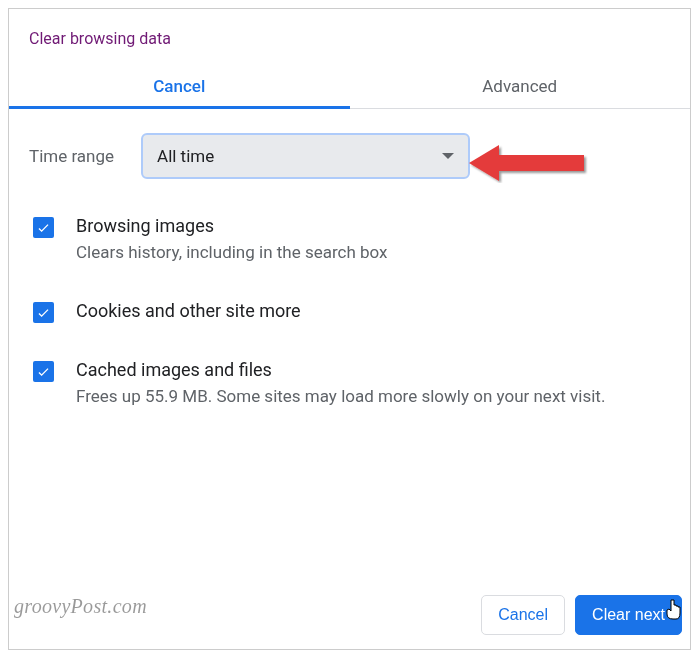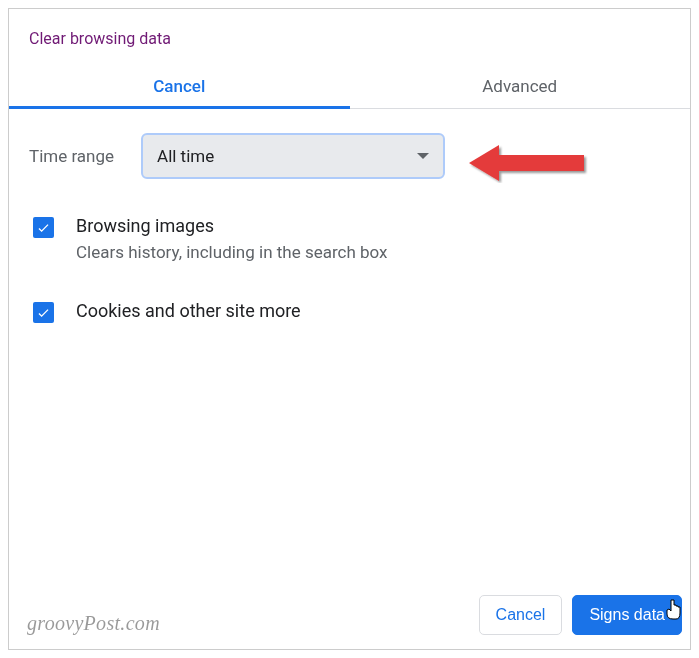--- a/index.html
+++ b/index.html
@@ -60,21 +60,21 @@
       position: relative;
     }
     .timerange-label {
       font-size: 17px;
       color: #5f6368;
     }
     .select {
       display: flex;
       align-items: center;
       justify-content: space-between;
-      width: 304px;
+      width: 329px;
       height: 46px;
       border: 2px solid #aecbfa;
       border-radius: 6px;
       background: #e8eaed;
       padding: 0 14px;
       cursor: pointer;
       font-size: 17px;
       color: #202124;
     }
     .select-arrow {
@@ -116,23 +116,23 @@
     }
     .option-desc {
       font-size: 17px;
       color: #5f6368;
       line-height: 1.5;
     }
     .footer {
       position: absolute;
       bottom: 14px;
       right: 8px;
-      left: 18px;
-      display: flex;
-      align-items: flex-end;
+      left: 5px;
+      display: flex;
+      align-items: flex-start;
     }
     .watermark {
       font-size: 20px;
       color: rgba(0,0,0,0.4);
       font-style: italic;
       font-family: Georgia, serif;
       letter-spacing: 0.3px;
     }
     .buttons {
       margin-left: auto;
@@ -214,27 +214,38 @@
       <div class="checkbox">
         <svg width="15" height="15" viewBox="0 0 24 24">
             <path d="M9 16.2l-3.5-3.5L4 14.2 9 19l11-11-1.5-1.4z" fill="#fff"></path>
           </svg>
       </div>
       <div class="option-text">
         <div class="option-title">Cookies and other site more</div>
       </div>
     </div>
 
+    <div class="option-row">
+      <div class="checkbox">
+        <svg width="15" height="15" viewBox="0 0 24 24">
+            <path d="M9 16.2l-3.5-3.5L4 14.2 9 19l11-11-1.5-1.4z" fill="#fff"></path>
+          </svg>
+      </div>
+      <div class="option-text">
+        <div class="option-title">Cached images and files</div>
+        <div class="option-desc">Frees up 55.9 MB. Some sites may load more slowly on your next visit.</div>
+      </div>
+    </div>
 
   </div>
 
   <div class="footer">
     <div class="watermark">groovyPost.com</div>
     <div class="buttons">
       <button class="btn btn-cancel">Cancel</button>
-      <button class="btn btn-primary">Signs data</button>
+      <button class="btn btn-primary">Clear next</button>
     </div>
     <svg class="cursor-icon" width="20" height="24" viewBox="0 0 20 24">
       <path d="M7 1 L7 12 L5 10 L3 11 L3 15 Q3 20 9 20 L12 20 Q16 20 16 14 L16 8 L14 8 L14 7 L12 7 L12 6 L10 6 L10 1 Z" fill="#fff" stroke="#000" stroke-width="1"></path>
     </svg>
   </div>
 
 </div>
 
 </body></html>

